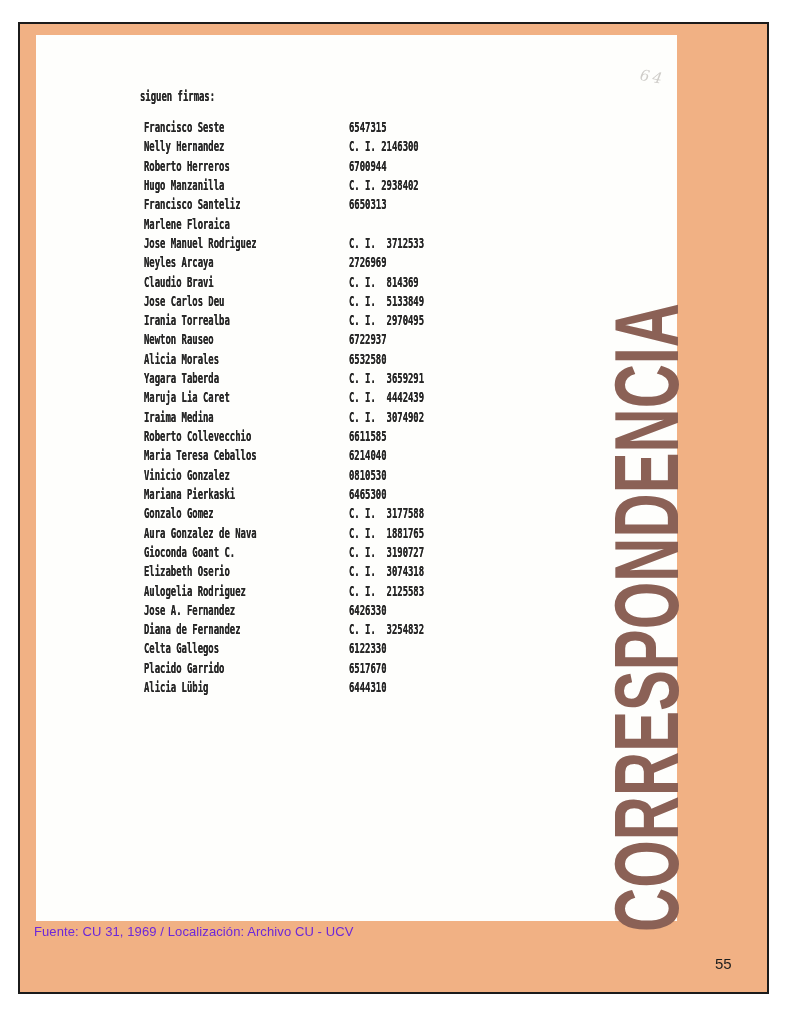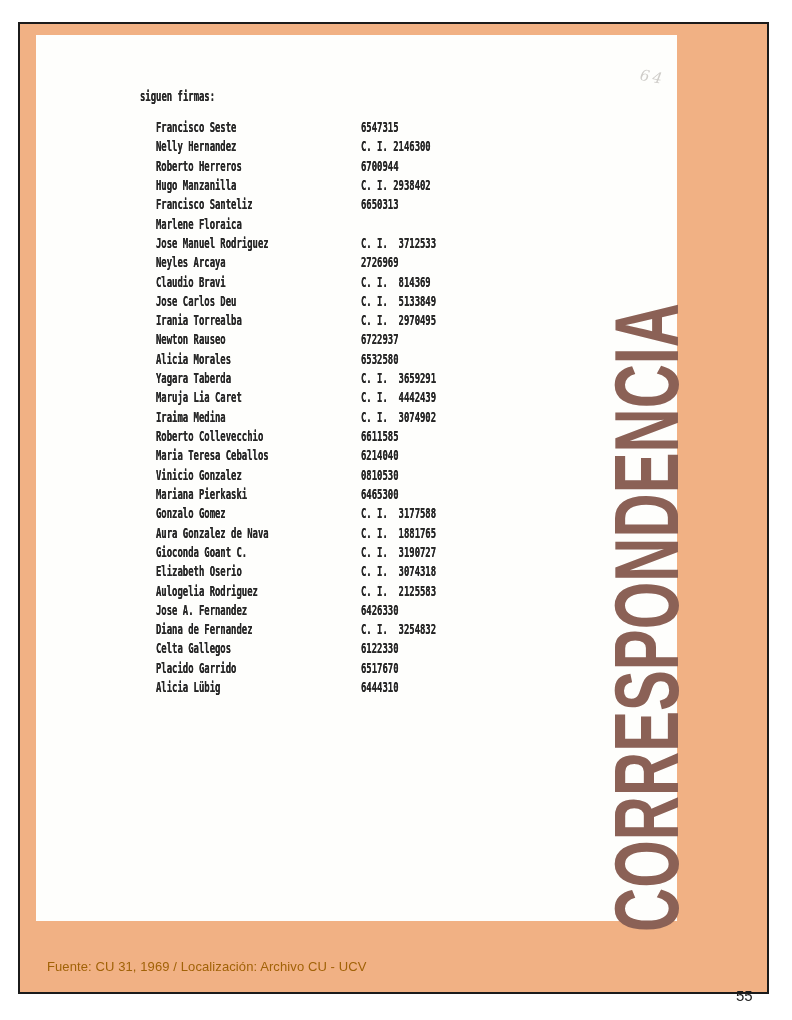--- a/index.html
+++ b/index.html
@@ -27,46 +27,45 @@
   .tw{
     font:700 13.5px "DejaVu Sans Mono",monospace;color:#262626;
     text-shadow:0 0 .7px rgba(30,30,30,.85);
     white-space:pre;
   }
   .heading{
     position:absolute;left:104px;top:53px;
     transform:scaleX(.66);transform-origin:0 0;
   }
   .list{
-    position:absolute;left:120px;top:84px;width:520px;
+    position:absolute;left:108px;top:84px;width:520px;
   }
   .row{position:relative;height:19.32px;}
   .cell{
     position:absolute;top:0;
     transform:scaleX(.66);transform-origin:0 0;
   }
   .cell.name{left:0;}
   .cell.id{left:205px;}
   
   .vertical-title{
     position:absolute;left:686px;top:842px;height:90px;line-height:90px;
     font:700 90px "Liberation Sans",sans-serif;color:#8b6156;
     letter-spacing:0;white-space:nowrap;
     transform:rotate(-90deg) scaleX(.68);transform-origin:0 100%;
   }
   
   .footer-source{
-    position:absolute;left:34px;top:959px;
-    font:400 13px "Liberation Sans",sans-serif;color:#a16207;
+    position:absolute;left:34px;top:924px;
+    font:400 13px "Liberation Sans",sans-serif;color:#6d28d9;
     letter-spacing:.1px;
-    margin-left:13px;
   }
   .page-number{
-    position:absolute;left:736px;top:955px;
-    font:400 15px "Liberation Sans",sans-serif;color:#1d1d1d;margin-top:32px;
+    position:absolute;left:715px;top:955px;
+    font:400 15px "Liberation Sans",sans-serif;color:#1d1d1d;
   }
 </style>
 </head>
 <body>
 
 <div class="canvas">
 
   <div class="frame"></div>
 
   <div class="scan-page">

